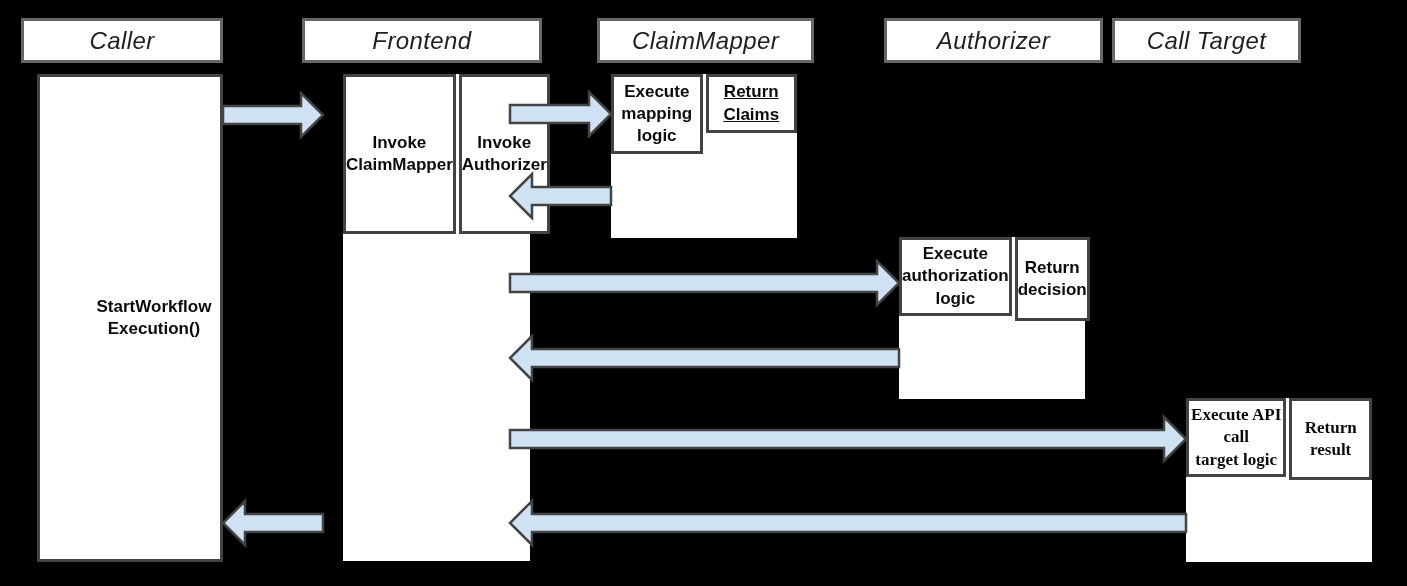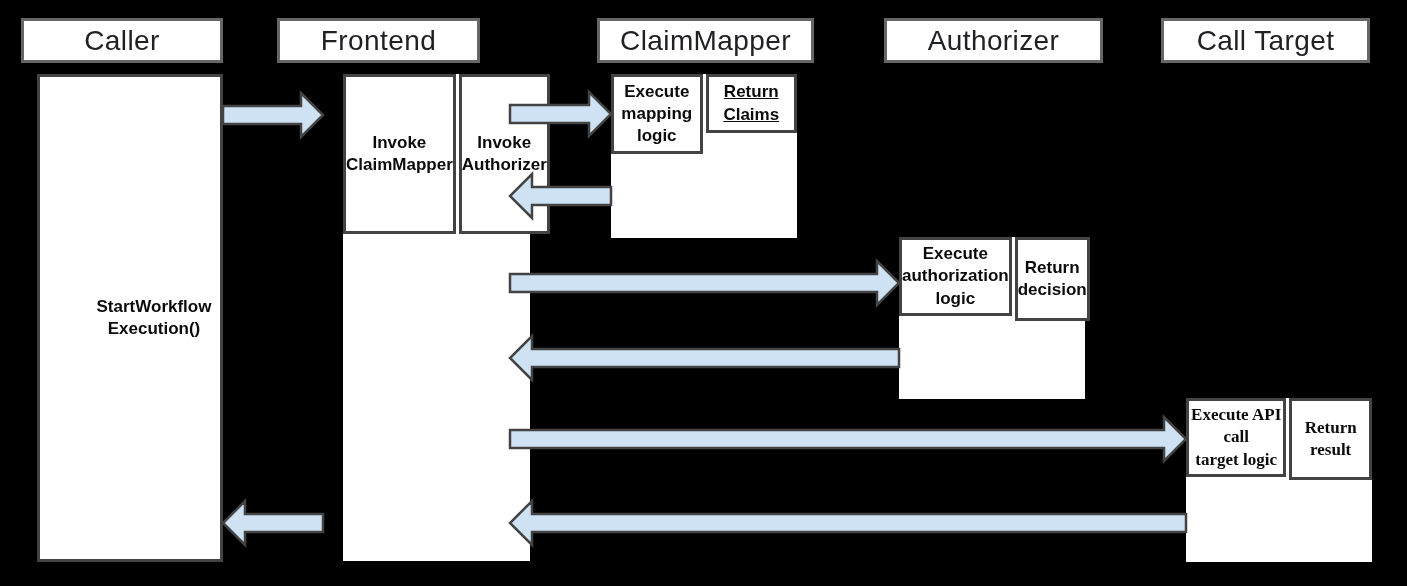--- a/index.html
+++ b/index.html
@@ -9,22 +9,23 @@
     position:relative;
     overflow:hidden;
     font-family:"Liberation Sans", sans-serif;
   }
   .lane-header {
     position:absolute; top:18px; height:45px;
     background:var(--box-fill,#fff);
     border:3px solid var(--hdr-border,#666);
     box-sizing:border-box;
     display:flex; align-items:center; justify-content:center;
-    font-size:28px; font-weight:400; color:var(--hdr-text,#202124);
+    font-size:24px; font-weight:400; color:var(--hdr-text,#202124);
     letter-spacing:0.4px;
+    font-style:italic;
   }
   .stack {
     position:absolute;
     display:flex; flex-direction:row; gap:3px;
     background:var(--box-fill,#fff);
     box-sizing:border-box;
   }
   .step-cell {
     background:var(--box-fill,#fff);
     border:3px solid var(--box-border,#434343);
@@ -38,24 +39,24 @@
   #arrow-layer {
     position:absolute; left:0; top:0;
     width:1407px; height:586px;
     pointer-events:none;
   }
 </style>
 </head>
 <body style="--bg: #000000; --box-fill: #ffffff; --box-border: #434343; --hdr-border: #666666; --hdr-text: #202124; --step-text: #0b0b0b;">
 
 <div class="lane-header" style="left:21px;  width:202px;">Caller</div>
-<div class="lane-header" style="left:277px; width:203px;">Frontend</div>
+<div class="lane-header" style="left:302px; width:240px;">Frontend</div>
 <div class="lane-header" style="left:597px; width:217px;">ClaimMapper</div>
 <div class="lane-header" style="left:884px; width:219px;">Authorizer</div>
-<div class="lane-header" style="left:1161px;width:209px;text-align:right;">Call Target</div>
+<div class="lane-header" style="left:1112px;width:189px;text-align:right;">Call Target</div>
 
 <div class="stack" style="left:37px; top:74px; width:186px; height:488px;">
   <div class="step-cell" style="flex:1;padding-left:48px;">StartWorkflow
 Execution()</div>
 </div>
 
 <div class="stack" style="left:323px; top:74px; width:187px; height:487px;margin-left:20px;">
   <div class="step-cell" style="height:160px;">Invoke
 ClaimMapper</div>
   <div class="step-cell" style="height:160px;">Invoke

